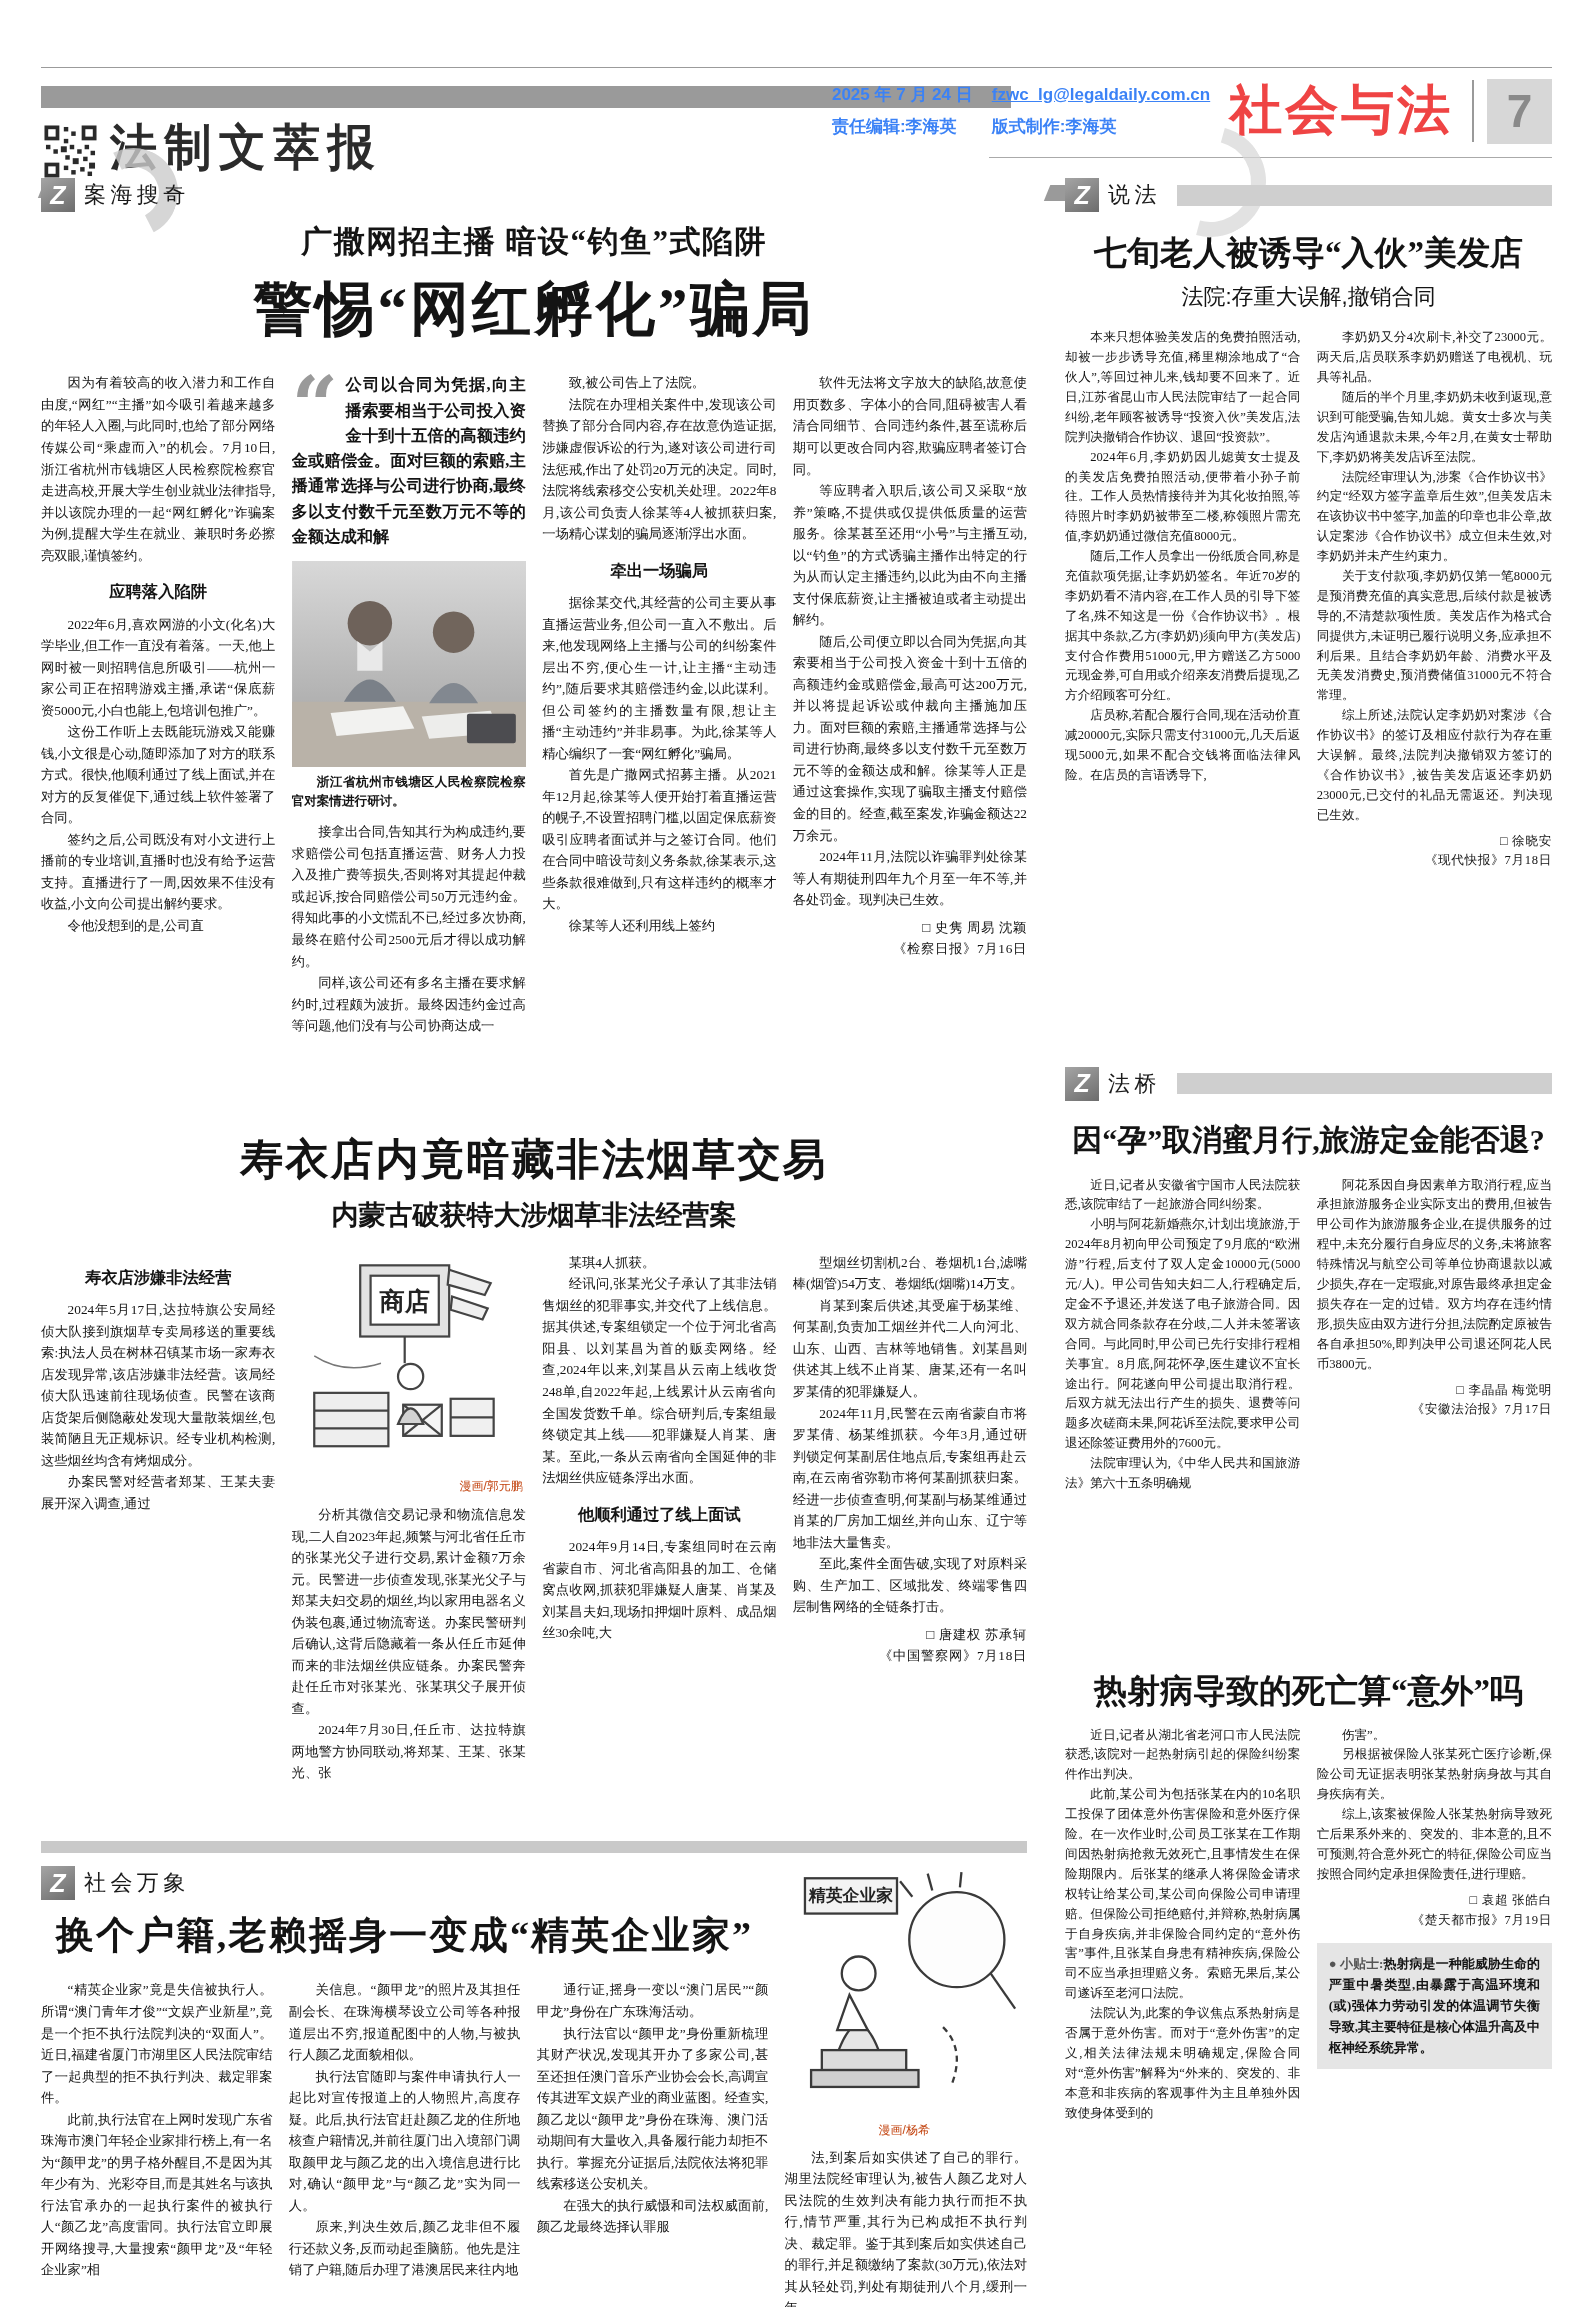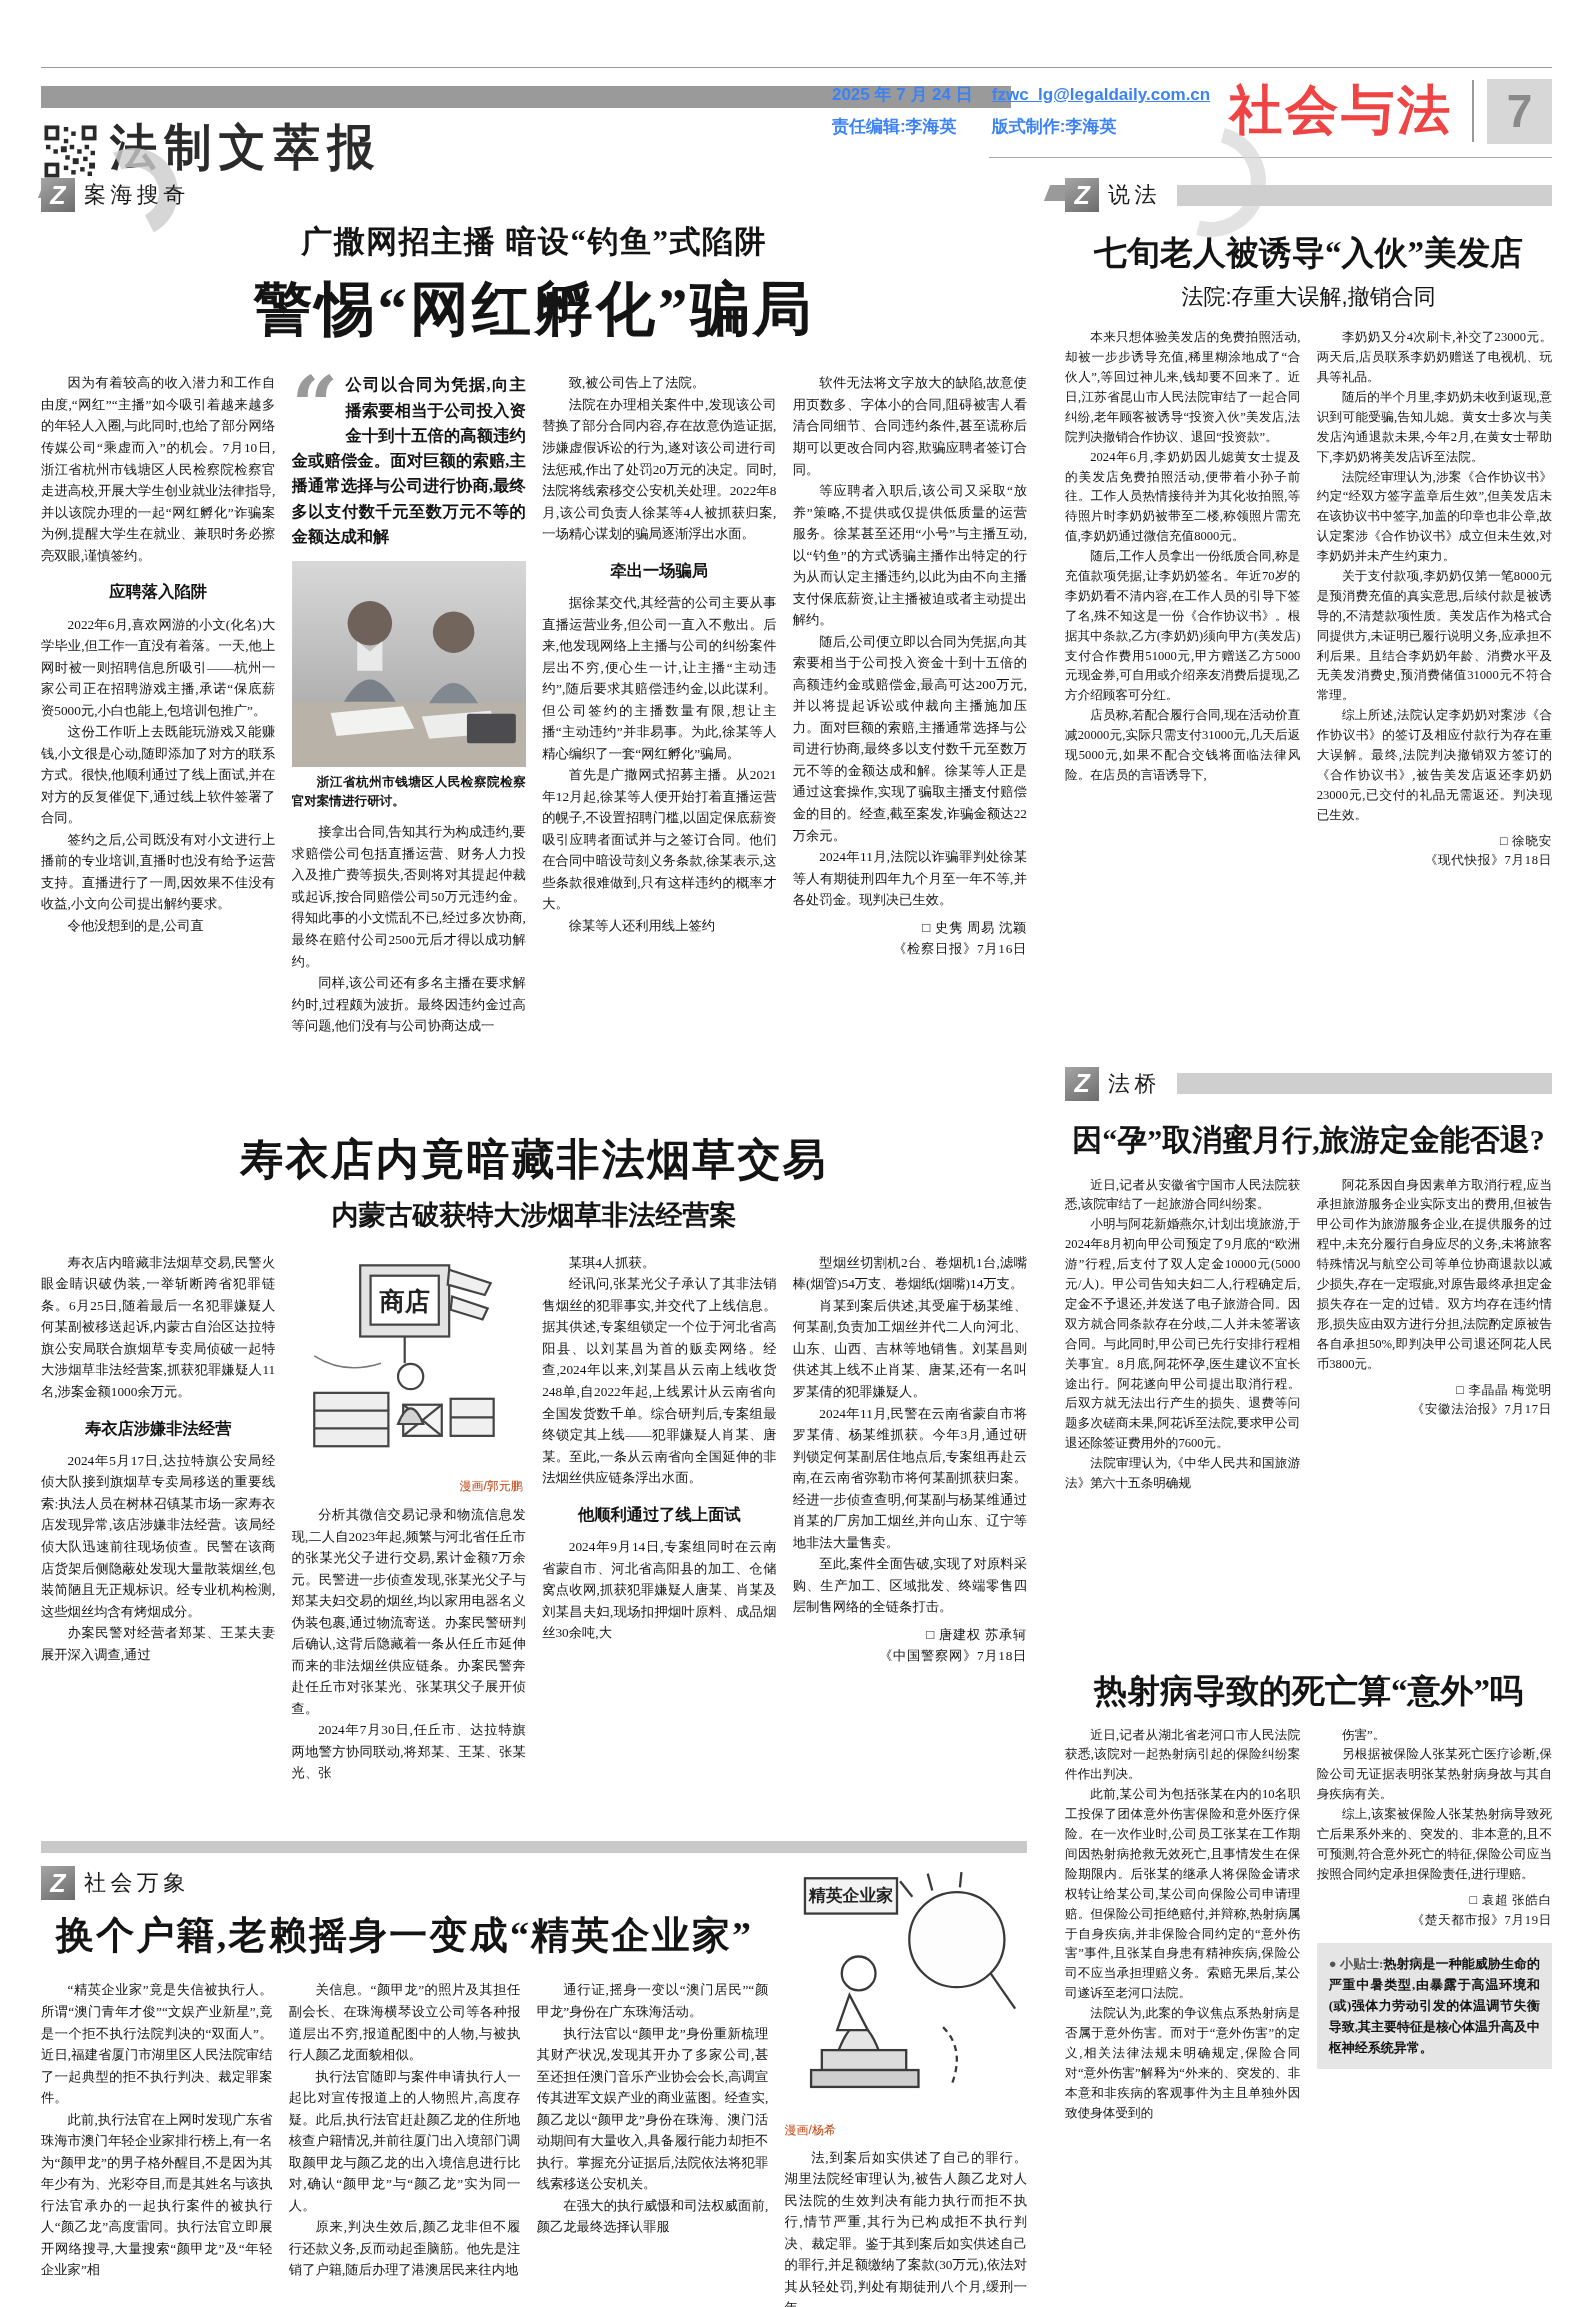--- a/index.html
+++ b/index.html
@@ -220,21 +220,20 @@
               <p class="t-source">《检察日报》7月16日</p>
             </div>
         </div>
       </div>
 
       <div>
         <div class="title-lg">寿衣店内竟暗藏非法烟草交易</div>
         <div class="subtitle-lg">内蒙古破获特大涉烟草非法经营案</div>
         <div class="cols h-a2">
           <div class="col">
-              <p class="t-para">寿衣店内暗藏非法烟草交易,民警火眼金睛识破伪装,一举斩断跨省犯罪链条。6月25日,随着最后一名犯罪嫌疑人何某副被移送起诉,内蒙古自治区达拉特旗公安局联合旗烟草专卖局侦破一起特大涉烟草非法经营案,抓获犯罪嫌疑人11名,涉案金额1000余万元。</p>
               <p class="t-subhead">寿衣店涉嫌非法经营</p>
               <p class="t-para">2024年5月17日,达拉特旗公安局经侦大队接到旗烟草专卖局移送的重要线索:执法人员在树林召镇某市场一家寿衣店发现异常,该店涉嫌非法经营。该局经侦大队迅速前往现场侦查。民警在该商店货架后侧隐蔽处发现大量散装烟丝,包装简陋且无正规标识。经专业机构检测,这些烟丝均含有烤烟成分。</p>
               <p class="t-para">办案民警对经营者郑某、王某夫妻展开深入调查,通过</p>
             </div>
           <div class="col">
             <svg class="cartoon" viewBox="0 0 316 300" style="font-size:18px">
               <rect width="316" height="300" fill="#ffffff"></rect>
               <g stroke="#444" stroke-width="3" fill="none">
                 <rect x="92" y="18" width="120" height="96" fill="#e3e3e3"></rect>
                 <rect x="106" y="32" width="92" height="66" fill="#ffffff"></rect>
@@ -316,21 +315,21 @@
                 <line x1="230" y1="8" x2="228" y2="28"></line>
               <circle cx="96" cy="140" r="22" fill="#ffffff"></circle>
               <path d="M70,240 q26,-66 52,0 z" fill="#e6e6e6"></path>
               <path d="M84,168 l24,46 -40,0 z" fill="#ffffff"></path>
               <rect x="48" y="240" width="110" height="26" fill="#dcdcdc"></rect>
               <rect x="34" y="266" width="140" height="22" fill="#cfcfcf"></rect>
               <path d="M206,210 q30,30 10,78" stroke-dasharray="8 6"></path>
             </g>
             <text x="86" y="46" text-anchor="middle" font-size="22" font-weight="bold" fill="#222" font-family="Liberation Sans, sans-serif">精英企业家</text>
           </svg>
-          <div class="cartoon-caption" style="text-align:left">漫画/杨希</div>
+          <div class="cartoon-caption" style="text-align:center">漫画/杨希</div>
           <div class="col">
               <p class="t-para">法,到案后如实供述了自己的罪行。湖里法院经审理认为,被告人颜乙龙对人民法院的生效判决有能力执行而拒不执行,情节严重,其行为已构成拒不执行判决、裁定罪。鉴于其到案后如实供述自己的罪行,并足额缴纳了案款(30万元),依法对其从轻处罚,判处有期徒刑八个月,缓刑一年。</p>
             </div>
         </div>
       </div>
     </div>
 
     <div class="v-divider"></div>
 
     <div class="right-region">

